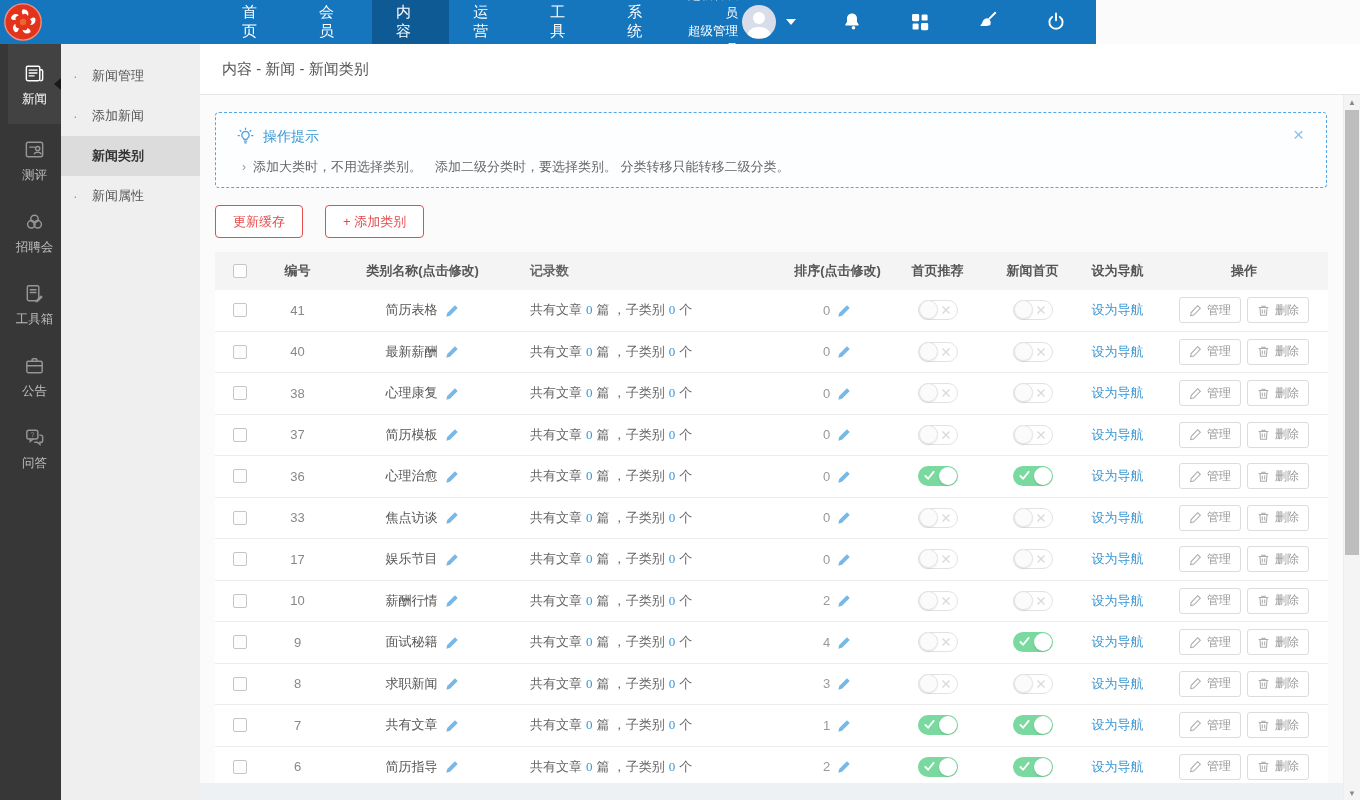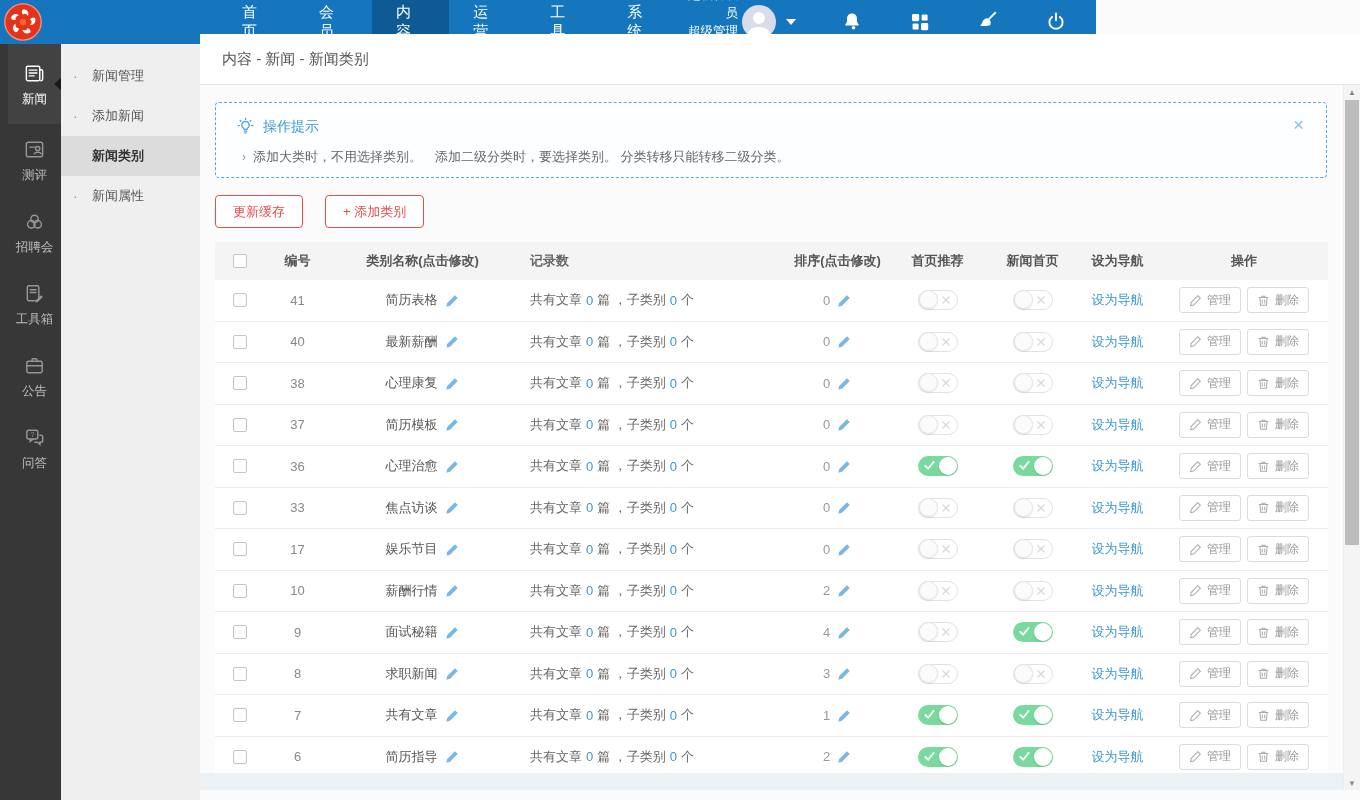--- a/index.html
+++ b/index.html
@@ -30,40 +30,40 @@
 
   
   .submenu { position:absolute; top:44px; left:61px; width:139px; height:756px; background:#efefef; padding-top:12px; }
   .submenu .sitem { position:relative; height:40px; display:flex; align-items:center; padding-left:12px; color:#555; cursor:pointer; }
   .submenu .sitem .dot { width:11px; color:#9a9a9a; font-size:14px; margin-right:8px; }
   .submenu .sitem.active { background:#dcdcdc; font-weight:bold; color:#333; }
   .submenu .sitem.active .dot { visibility:hidden; }
   .submenu .sitem.active::after { content:''; position:absolute; left:100%; top:50%; margin-top:-7px; border-top:7px solid transparent; border-bottom:7px solid transparent; border-left:8px solid #dcdcdc; }
 
   
-  .content { position:absolute; top:34px; left:200px; right:0; height:756px; background:#fbfbfb; }
+  .content { position:absolute; top:44px; left:200px; right:0; height:756px; background:#fbfbfb; }
   .breadcrumb-bar { height:51px; background:#fff; border-bottom:1px solid #e6e6e6; display:flex; align-items:center; padding-left:22px; font-size:15px; color:#555; }
 
   .main-body { position:absolute; left:0; right:17px; top:51px; bottom:0; overflow:hidden; }
 
   .tipbox { margin:17px 16px 0 15px; height:76px; border:1px dashed #55a6e8; border-radius:4px; background:#fdfeff; padding:14px 18px 0 20px; position:relative; }
   .tipbox .tip-head { display:flex; align-items:center; gap:8px; color:#3a96d2; font-size:14px; }
   .tipbox .tip-close { position:absolute; right:22px; top:12px; font-size:19px; color:#8cc2ee; cursor:pointer; line-height:1; }
   .tipbox .tip-line { margin-top:12px; padding-left:6px; color:#666; font-size:13px; }
   .tipbox .tip-line .bullet { color:#999; margin-right:7px; font-size:12px; }
 
   .toolbar { margin:17px 15px 0 15px; display:flex; gap:22px; }
   .btn-outline-red { height:33px; padding:0 17px; background:#fff; border:1px solid #e64c4c; border-radius:4px; color:#e64c4c; font-size:13px; display:flex; align-items:center; cursor:pointer; }
 
   .table-wrap { margin:14px 15px 0 15px; height:531px; overflow:hidden; background:#fff; }
   .thead, .trow { display:grid; grid-template-columns:50px 65px 185px 275px 95px 105px 85px 85px 1fr; align-items:center; }
   .thead { height:38px; background:#f4f4f4; font-weight:bold; color:#555; }
   .trow { height:41.5px; border-bottom:1px solid #ececec; background:#fff; }
   .td, .th { display:flex; align-items:center; justify-content:center; }
-  .th.c-records, .td.c-records { justify-content:flex-start; padding-left:15px; }
+  .th.c-records, .td.c-records { justify-content:flex-start; padding-left:15px;font-family:Liberation Serif, serif; }
   .c-id { color:#888; }
   .c-name { gap:7px; color:#555; }
   .c-records { color:#666; }
   .c-records .blue { color:#3a96d2; margin:0 4px; }
   .c-sort { gap:7px; color:#999; }
   .pencil { cursor:pointer; flex:0 0 auto; }
   .checkbox { width:14px; height:14px; border:1px solid #c6c6c6; border-radius:2px; background:#fdfdfd; cursor:pointer; }
   .navlink { color:#3a96d2; cursor:pointer; text-decoration:none; }
 
   .toggle { position:relative; width:40px; height:20px; border-radius:10px; cursor:pointer; display:inline-block; }

